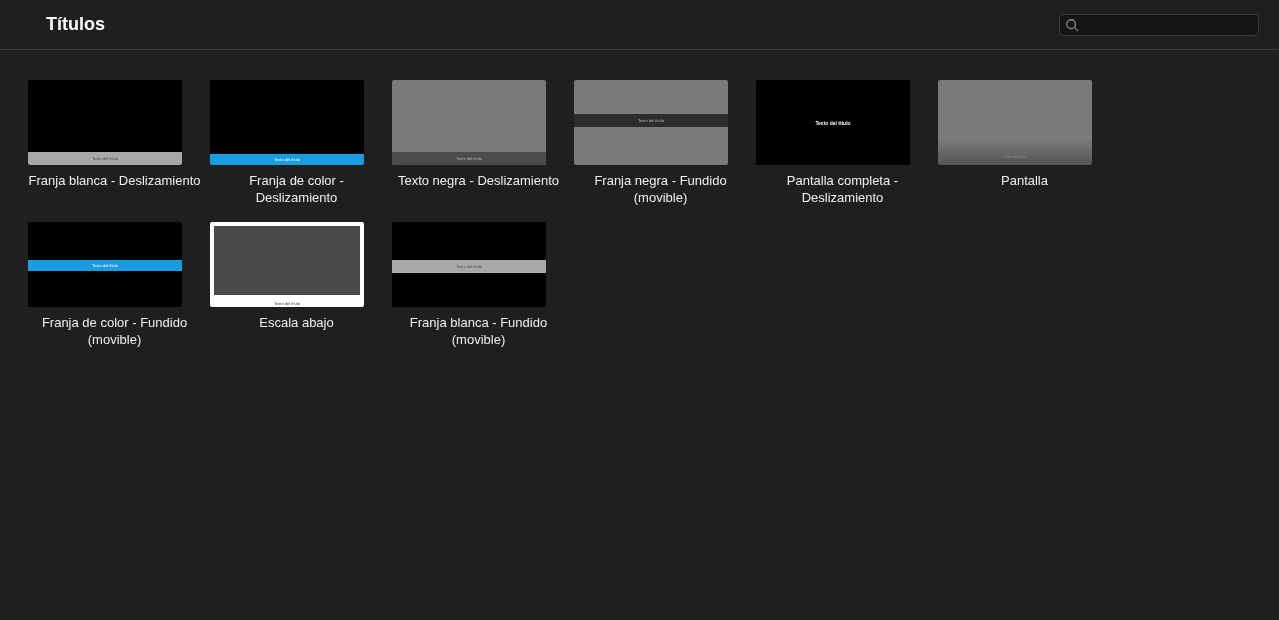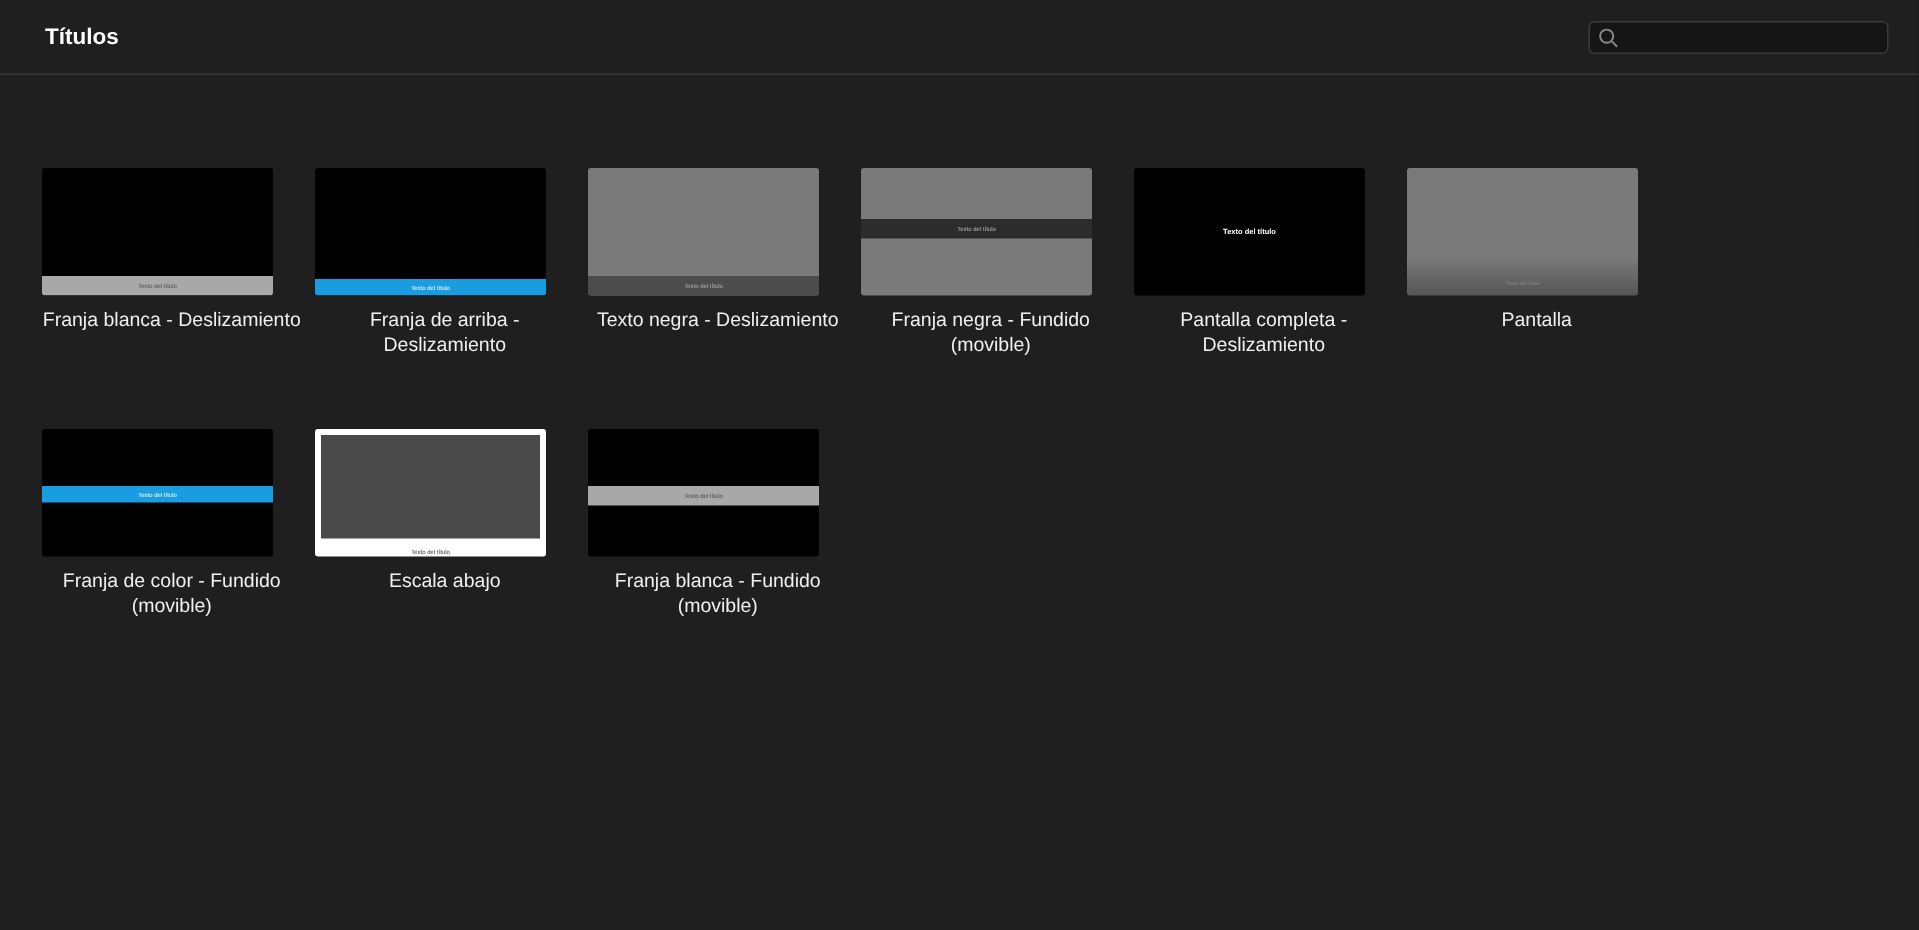--- a/index.html
+++ b/index.html
@@ -17,23 +17,24 @@
     }
     .header {
       display: flex;
       align-items: center;
       justify-content: space-between;
       padding: 10px 20px 10px 30px;
       border-bottom: 1px solid #3a3a3a;
       height: 50px;
     }
     .header-title {
-      font-size: 15px;
+      font-size: 18px;
       font-weight: 600;
       color: #ffffff;
+      margin-left: 16px;
     }
     .search-wrap {
       position: relative;
       width: 200px;
     }
     .search-input {
       width: 100%;
       height: 22px;
       background: #151515;
       border: 1px solid #3a3a3a;
@@ -56,21 +57,20 @@
       padding: 30px 28px;
       display: grid;
       grid-template-columns: repeat(6, 154px);
       column-gap: 28px;
       row-gap: 15px;
       justify-content: start;
     }
     .tile {
       width: 173px;
       cursor: pointer;
-      margin-top: 32px;
     }
     .thumb {
       width: 154px;
       height: 85px;
       position: relative;
       overflow: hidden;
       border-radius: 2px;
     }
     .tile-label {
       font-size: 13px;
@@ -199,21 +199,21 @@
     </div>
     <div class="tile-label">Franja blanca - Deslizamiento</div>
   </div>
 
   <div class="tile">
     <div class="thumb bg-black t2">
       <div class="strip">
           <span class="strip-text">Texto del título</span>
         </div>
     </div>
-    <div class="tile-label">Franja de arriba - Deslizamiento</div>
+    <div class="tile-label">Franja de color - Deslizamiento</div>
   </div>
 
   <div class="tile">
     <div class="thumb bg-gray t3">
       <div class="strip">
           <span class="strip-text">Texto del título</span>
         </div>
     </div>
     <div class="tile-label">Texto negra - Deslizamiento</div>
   </div>

